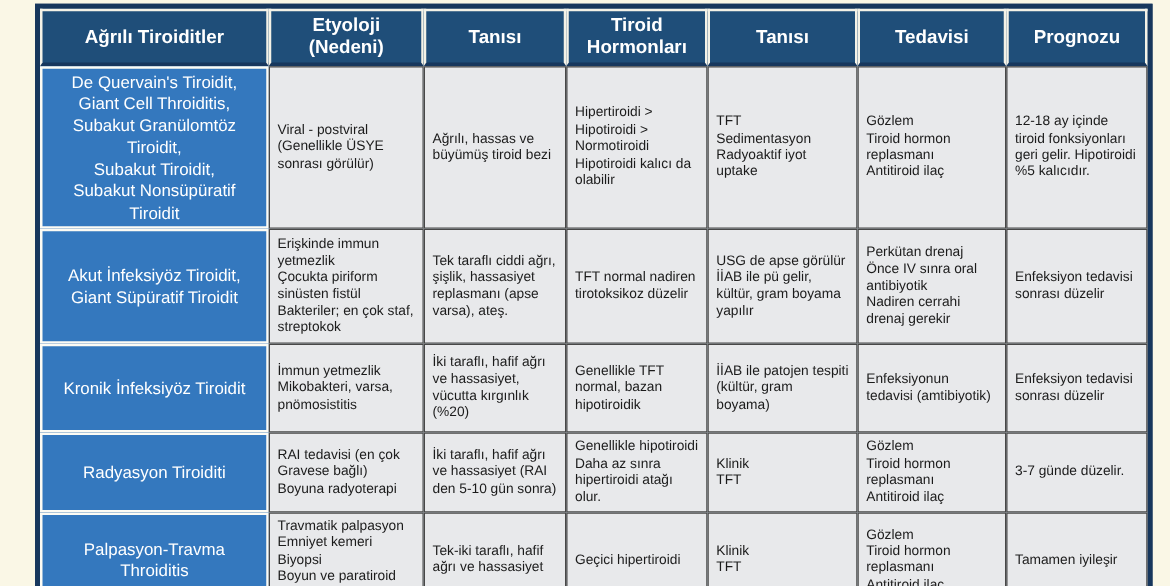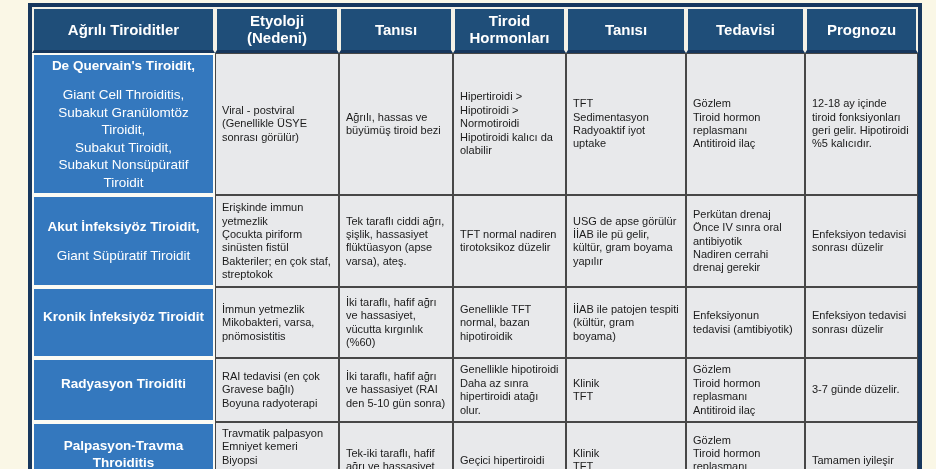--- a/index.html
+++ b/index.html
@@ -40,22 +40,22 @@
   td.label {
     background: #3478BE;
     color: #FFFFFF;
     text-align: center;
     vertical-align: middle;
     border: 2px solid #FCFBF4;
     padding: 2px 4px;
     font-size: 13.5px;
     line-height: 1.3;
   }
-  td.label .label-strong { font-weight: bold; white-space: pre-line; }
-  td.label .label-normal { font-weight: normal; white-space: pre-line; margin-top: 12px; }
+  td.label .label-strong { font-weight: normal; white-space: pre-line; }
+  td.label .label-normal { font-weight: normal; white-space: pre-line; }
   td.body {
     background: #E8E9EB;
     color: #1B1B1B;
     font-size: 11px;
     line-height: 1.22;
     vertical-align: middle;
     text-align: left;
     border: 1px solid #474747;
     padding: 4px 6px;
     white-space: pre-line;
@@ -113,38 +113,38 @@
         <td class="body">12-18 ay içinde tiroid fonksiyonları geri gelir. Hipotiroidi %5 kalıcıdır.</td>
       </tr>
       <tr style="height:92px">
         <td class="label">
           <div class="label-strong">Akut İnfeksiyöz Tiroidit,</div>
           <div class="label-normal">Giant Süpüratif Tiroidit</div>
         </td>
         <td class="body">Erişkinde immun yetmezlik
 Çocukta piriform sinüsten fistül
 Bakteriler; en çok staf, streptokok</td>
-        <td class="body">Tek taraflı ciddi ağrı, şişlik, hassasiyet flüktüasyon (apse varsa), ateş.</td>
+        <td class="body">Tek taraflı ciddi ağrı, şişlik, hassasiyet replasmanı (apse varsa), ateş.</td>
         <td class="body">TFT normal nadiren tirotoksikoz düzelir</td>
         <td class="body">USG de apse görülür
 İİAB ile pü gelir, kültür, gram boyama yapılır</td>
         <td class="body">Perkütan drenaj
 Önce IV sınra oral antibiyotik
 Nadiren cerrahi drenaj gerekir</td>
         <td class="body">Enfeksiyon tedavisi sonrası düzelir</td>
       </tr>
       <tr style="height:71px">
         <td class="label">
           <div class="label-strong">Kronik İnfeksiyöz Tiroidit</div>
           <div class="label-normal"></div>
         </td>
         <td class="body">İmmun yetmezlik
 Mikobakteri, varsa,
 pnömosistitis</td>
-        <td class="body">İki taraflı, hafif ağrı ve hassasiyet, vücutta kırgınlık (%60)</td>
+        <td class="body">İki taraflı, hafif ağrı ve hassasiyet, vücutta kırgınlık (%20)</td>
         <td class="body">Genellikle TFT normal, bazan hipotiroidik</td>
         <td class="body">İİAB ile patojen tespiti (kültür, gram boyama)</td>
         <td class="body">Enfeksiyonun tedavisi (amtibiyotik)</td>
         <td class="body">Enfeksiyon tedavisi sonrası düzelir</td>
       </tr>
       <tr style="height:63px">
         <td class="label">
           <div class="label-strong">Radyasyon Tiroiditi</div>
           <div class="label-normal"></div>
         </td>

